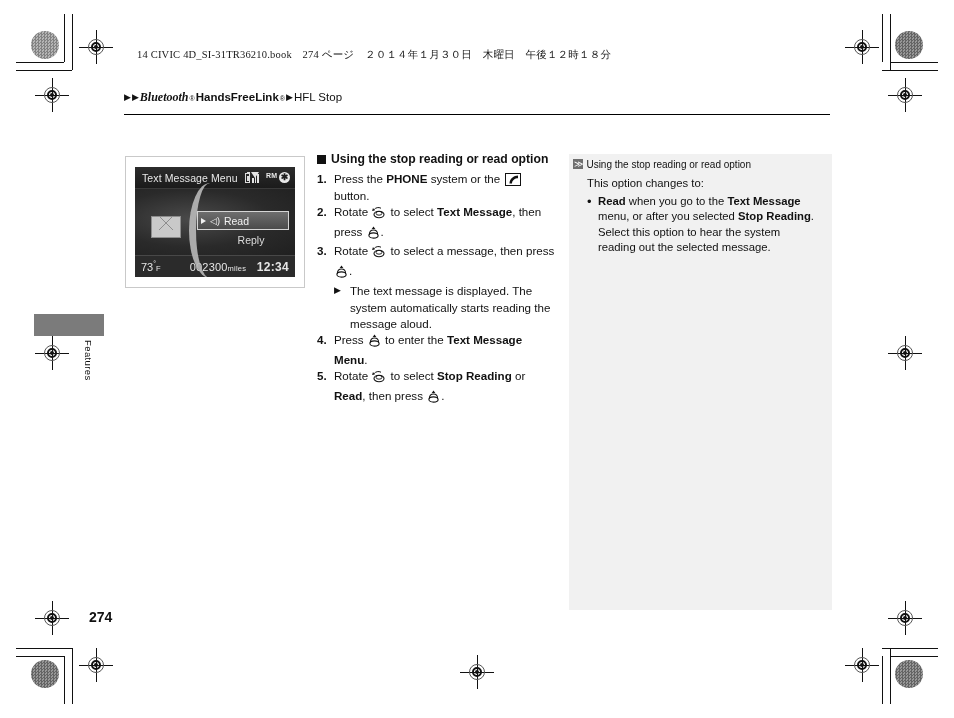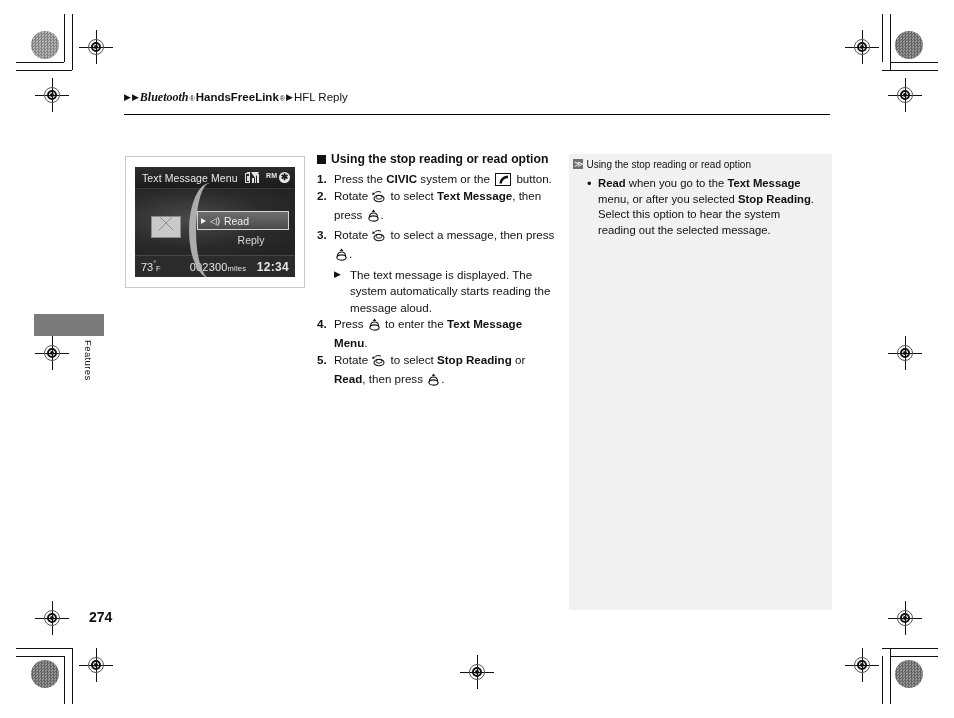--- a/index.html
+++ b/index.html
@@ -341,30 +341,31 @@
       <div class="ring"></div>
       <div class="ring2"></div>
       <div class="dot"></div>
   </div>
 
   <div class="halftone" style="left:31px;  top:31px;"></div>
   <div class="halftone dark" style="left:895px; top:31px;"></div>
   <div class="halftone dark" style="left:31px;  top:660px;"></div>
   <div class="halftone dark" style="left:895px; top:660px;"></div>
 
+  <div class="runhead">14 CIVIC 4D_SI-31TR36210.book　274 ページ　２０１４年１月３０日　木曜日　午後１２時１８分</div>
 
   <div class="breadcrumb">
     <span class="tri">▶</span>
       <span class="tri">▶</span>
     <span class="bt">Bluetooth</span>
       <span class="sup">®</span>
     <span class="hfl">HandsFreeLink</span>
       <span class="sup">®</span>
     <span class="tri">▶</span>
-    <span class="last">HFL Reply</span>
+    <span class="last">HFL Stop</span>
   </div>
   <div class="rule"></div>
 
   <div class="thumbtab"></div>
   <div class="sidelabel">Features</div>
 
   <div class="pagenum">274</div>
 
   <div class="lcdfig">
     <div class="lcd">
@@ -410,21 +411,21 @@
   </div>
 
   <div class="steps">
     <h3>
       <span class="sqbullet"></span>
       <span>Using the stop reading or read option</span>
     </h3>
 
     <ol class="stepsol">
 
-      <li><span>Press the </span><b>CIVIC</b><span> system or the </span><span class="phonebtn"><svg width="13" height="12" viewBox="0 0 13 12">
+      <li><span>Press the </span><b>PHONE</b><span> system or the </span><span class="phonebtn"><svg width="13" height="12" viewBox="0 0 13 12">
               <path d="M2.5 9.5 C2.5 4.5 7 1.5 11 1.5 L11 4.2 C8 4.2 5 6.2 5 9.5 Z" fill="#111"></path>
             </svg></span><span> button.</span></li>
 
       <li><span>Rotate </span><span class="knob"><svg width="14" height="13" viewBox="0 0 14 13">
               <ellipse cx="7" cy="8.5" rx="5" ry="3.2" fill="none" stroke="#111" stroke-width="1.1"></ellipse>
               <ellipse cx="7" cy="7.3" rx="3" ry="1.9" fill="none" stroke="#111" stroke-width=".9"></ellipse>
               <path d="M2.2 3.6 C3.6 1.6 6.5 .9 9 2.2" fill="none" stroke="#111" stroke-width="1"></path>
               <path d="M1 2 L2.8 4.4 L0.1 4.9 Z" fill="#111"></path>
             </svg></span><span> to select </span><b>Text Message</b><span>, then press </span><span class="knob"><svg width="13" height="13" viewBox="0 0 13 13">
               <ellipse cx="6.5" cy="9.5" rx="4.6" ry="2.6" fill="none" stroke="#111" stroke-width="1.1"></ellipse>
@@ -467,19 +468,20 @@
 
     </ol>
   </div>
 
   <div class="notepanel">
     <div class="note-head">
       <span class="chev">≫</span>
       <span>Using the stop reading or read option</span>
     </div>
     <div class="note-body">
+      <div class="lead">This option changes to:</div>
       <ul class="noteul">
         <li><b>Read</b><span> when you go to the </span><b>Text Message</b><span> menu, or after you selected </span><b>Stop Reading</b><span>. Select this option to hear the system reading out the selected message.</span></li>
       </ul>
     </div>
   </div>
 
 </div>
 
 </body></html>

